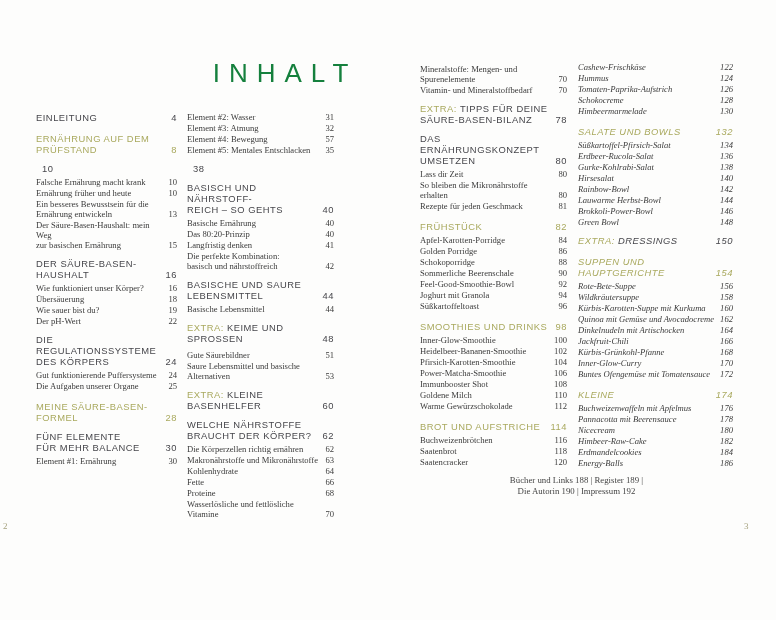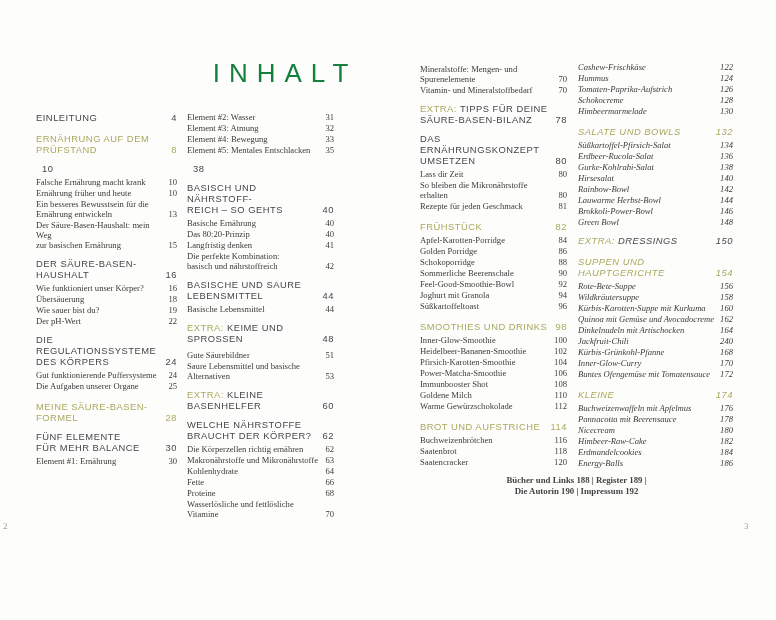--- a/index.html
+++ b/index.html
@@ -24,21 +24,21 @@
   .entry.h-dark, .entry.h-accent, .entry.h-extra {
     font-family:"Liberation Sans", sans-serif; font-size:9.4px; line-height:11px;
     letter-spacing:0.5px; color:var(--dark); margin:8px 0 3px 0;
   }
   .entry.h-accent { color:var(--accent); margin-top:10px; }
   .entry.h-extra { margin-top:8px; margin-bottom:6px; }
   .entry:first-child { margin-top:0; }
   .px { color:var(--accent); margin-right:3px; }
   .footer {
     position:absolute; left:420px; top:475px; width:313px; text-align:center;
-    font-size:8.8px; line-height:11px; color:#444;font-weight:bold;
+    font-size:8.8px; line-height:11px; color:#444;
   }
   .folio { position:absolute; font-size:9px; color:#a5a27f; }
   .folio-left { left:3px; top:521px; }
   .folio-right { left:744px; top:521px; }
 </style>
 </head>
 <body>
 
 <div class="spread">
   <div class="page-title">INHALT</div>
@@ -127,21 +127,21 @@
       <div class="entry item">
         <span class="lbl">Element #2: Wasser</span>
         <span class="pg">31</span>
       </div>
       <div class="entry item">
         <span class="lbl">Element #3: Atmung</span>
         <span class="pg">32</span>
       </div>
       <div class="entry item">
         <span class="lbl">Element #4: Bewegung</span>
-        <span class="pg">33</span>
+        <span class="pg">57</span>
       </div>
       <div class="entry item">
         <span class="lbl">Element #5: Mentales Entschlacken</span>
         <span class="pg">35</span>
       </div>
       <div class="entry h-extra">
         <span class="pg">38</span>
       </div>
       <div class="entry h-dark">
         <span class="lbl">BASISCH UND NÄHRSTOFF-
@@ -415,21 +415,21 @@
       <div class="entry item">
         <span class="lbl">Quinoa mit Gemüse und Avocadocreme</span>
         <span class="pg">162</span>
       </div>
       <div class="entry item">
         <span class="lbl">Dinkelnudeln mit Artischocken</span>
         <span class="pg">164</span>
       </div>
       <div class="entry item">
         <span class="lbl">Jackfruit-Chili</span>
-        <span class="pg">240</span>
+        <span class="pg">166</span>
       </div>
       <div class="entry item">
         <span class="lbl">Kürbis-Grünkohl-Pfanne</span>
         <span class="pg">168</span>
       </div>
       <div class="entry item">
         <span class="lbl">Inner-Glow-Curry</span>
         <span class="pg">170</span>
       </div>
       <div class="entry item">

